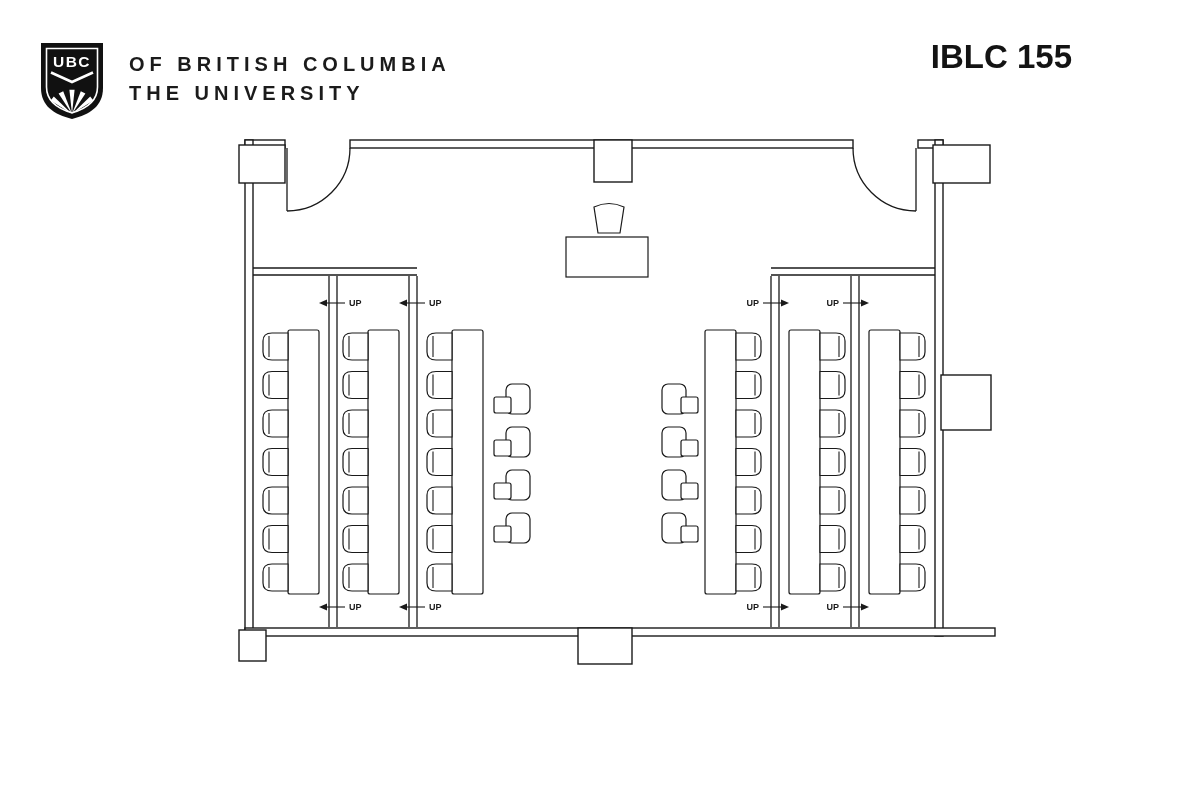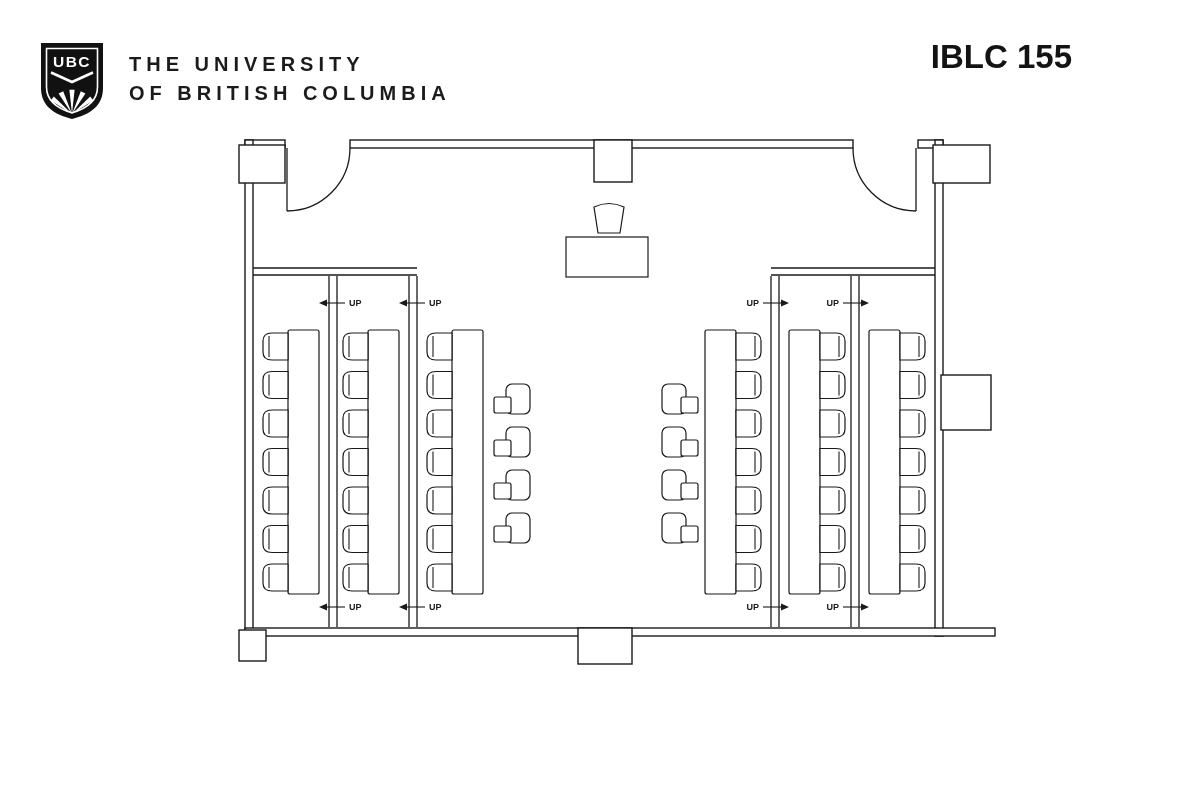--- a/index.html
+++ b/index.html
@@ -28,22 +28,22 @@
       <path d="M11,30.5 L32,40 L53,30.5" stroke="#fff" stroke-width="2.6" fill="none"></path>
       <g fill="#fff">
         <polygon points="32,72 10.6,58.4 13.8,54.4"></polygon>
         <polygon points="32,72 18.6,51.6 23.2,49.2"></polygon>
         <polygon points="32,72 29.4,47.8 34.6,47.8"></polygon>
         <polygon points="32,72 40.8,49.2 45.4,51.6"></polygon>
         <polygon points="32,72 50.2,54.4 53.4,58.4"></polygon>
       </g>
     </svg>
     <div class="univ">
+      <div>OF BRITISH COLUMBIA</div>
       <div>THE UNIVERSITY</div>
-      <div>OF BRITISH COLUMBIA</div>
     </div>
     <div class="room">IBLC 155</div>
   </div>
 
   <svg id="plan" width="1200" height="800" viewBox="0 0 1200 800">
     <g>
       <rect class="wall" x="245" y="140" width="40" height="8"></rect>
       <rect class="wall" x="350" y="140" width="503" height="8"></rect>
       <rect class="wall" x="918" y="140" width="25" height="8"></rect>
       <rect class="wall" x="245" y="140" width="8" height="496"></rect>

